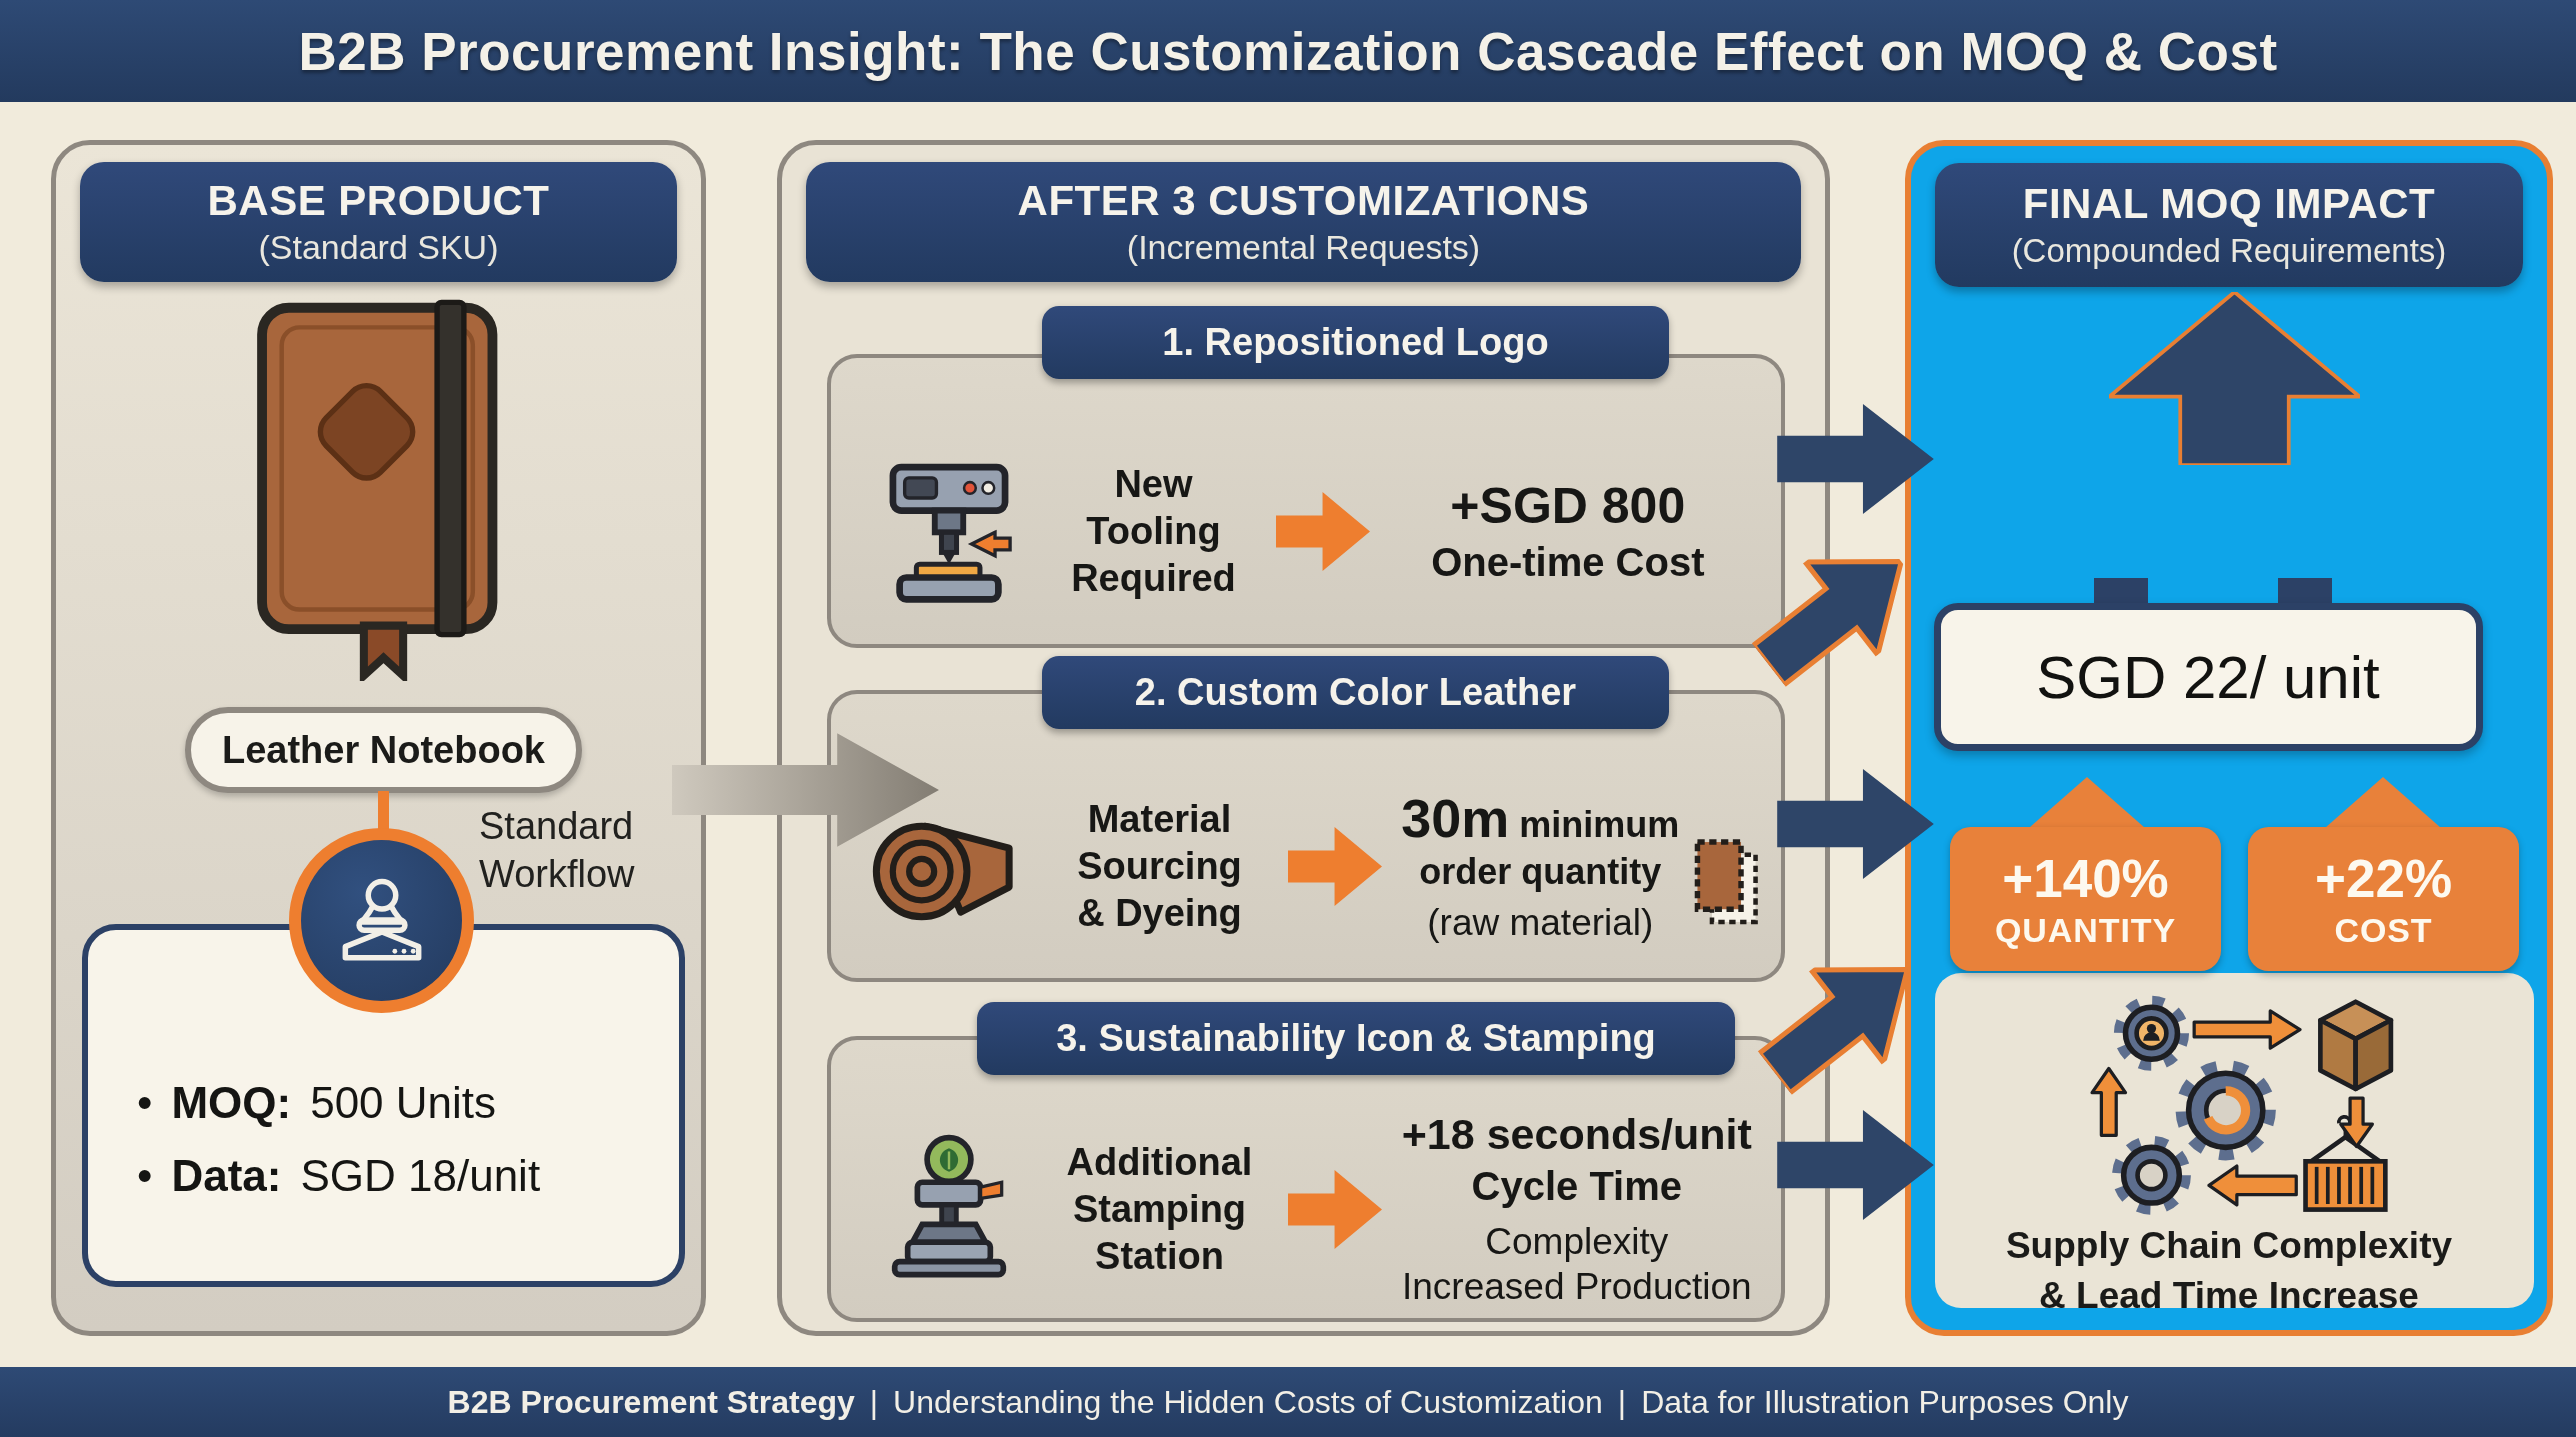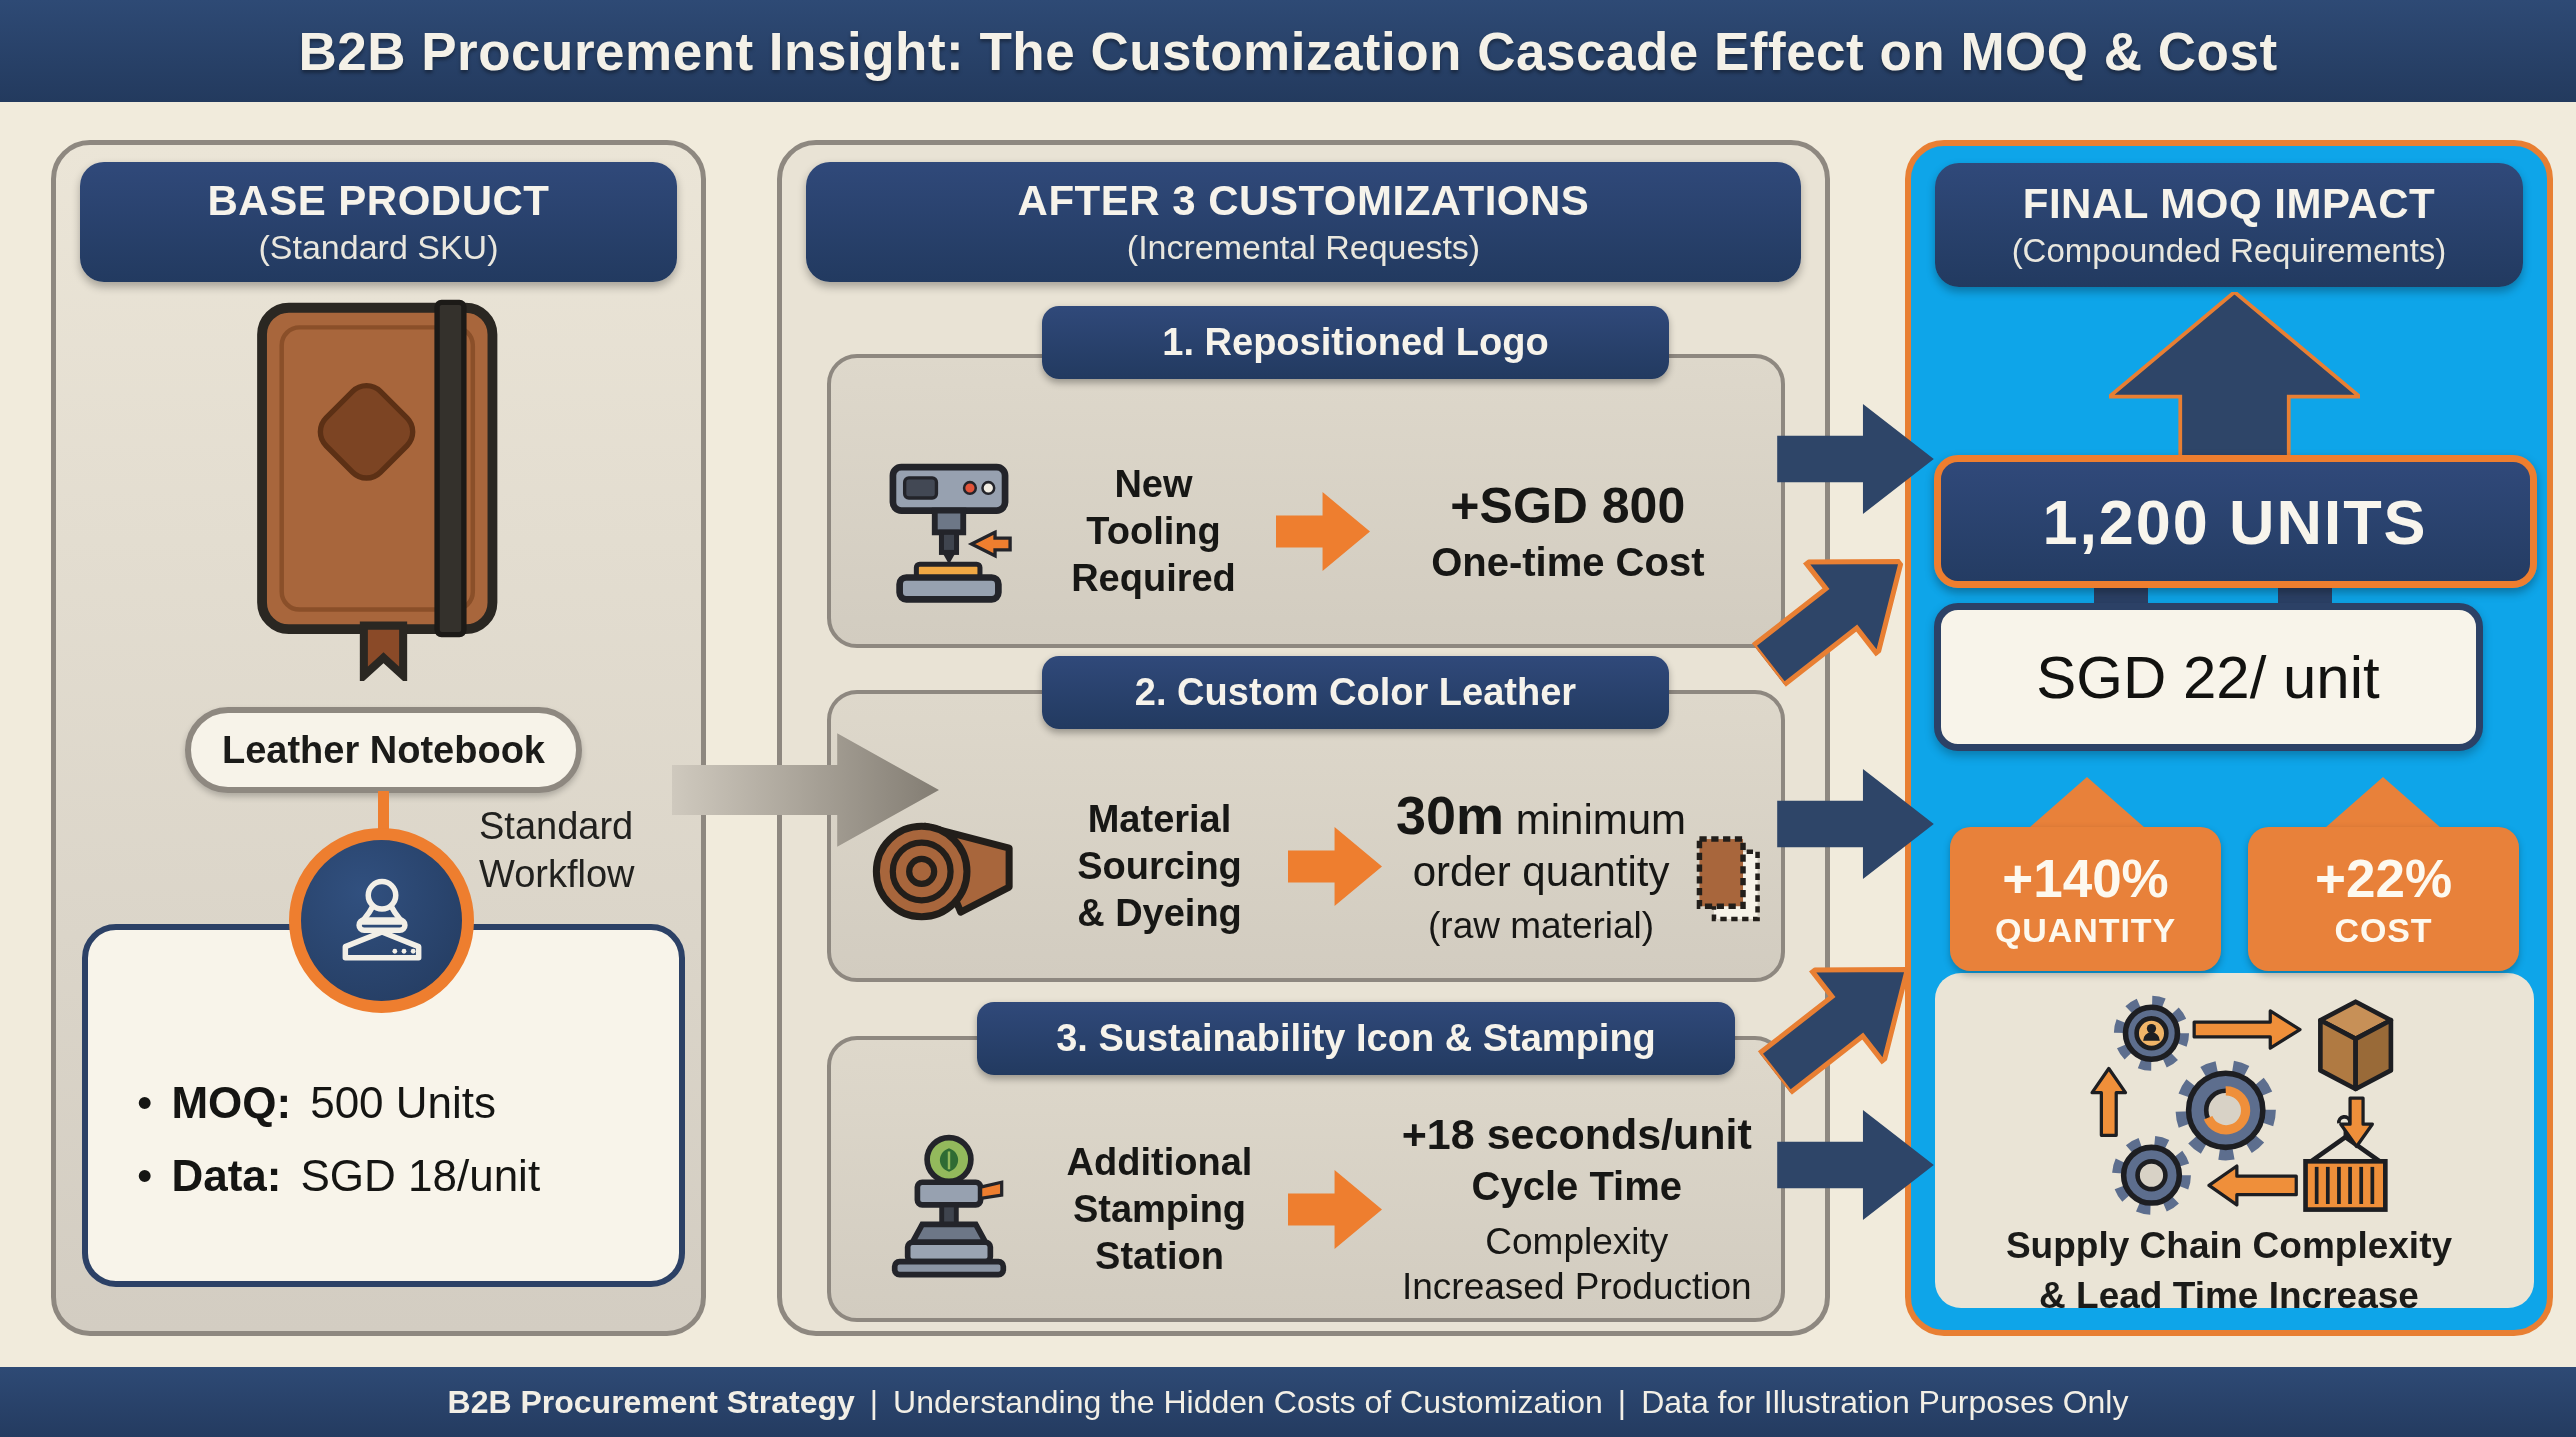--- a/index.html
+++ b/index.html
@@ -62,21 +62,21 @@
   .pill-3 { left:195px; top:857px; width:758px; }
   .c-icon { width:164px; flex:0 0 auto; display:flex; align-items:center; justify-content:center; }
   .c-cause { width:229px; flex:0 0 auto; text-align:center; font-size:38px; font-weight:bold;
              line-height:47px; color:#171715; }
   .c-arrow { flex:0 0 auto; display:flex; align-items:center; }
   .c-effect { flex:1; text-align:center; color:#171715; position:relative; }
   .fx-main { font-size:50px; font-weight:bold; white-space:nowrap; }
   .fx-sub  { font-size:40px; font-weight:bold; margin-top:5.6px; white-space:nowrap; }
   .fx-note { font-size:37px; line-height:45px; margin-top:7.5px; }
   .fx-big  { font-size:54px; font-weight:bold; }
-  .fx-line2{ font-size:42px; font-weight:normal; margin-top:1.9px; white-space:nowrap; }
+  .fx-line2{ font-size:36px; font-weight:bold; margin-top:1.9px; white-space:nowrap; }
   .fx-pad  { padding-right:73px; }
   .swatch  { position:absolute; right:-3.7px; top:49px; }
 
   
   .big-arrow { position:absolute; left:198px; top:146px; z-index:1; }
   .units-box { position:absolute; left:22.5px; top:309px; width:603px; height:133px;
                background:linear-gradient(#30497a,#243c63); border:7.5px solid #ee7e2f; border-radius:24px;
                display:flex; align-items:center; justify-content:center; z-index:2;
                color:#f8f5ed; font-size:63px; font-weight:bold; letter-spacing:1.9px;
                box-shadow:0 4.7px 9.4px rgba(0,0,0,.3); }
@@ -318,21 +318,20 @@
     </div>
 
     <div class="low-panel"></div>
 
     <div class="big-arrow">
       <svg width="251" height="173" viewBox="0 0 268 185">
         <polygon points="134,0 268,112 192,112 192,185 76,185 76,112 0,112" fill="#2e4568" stroke="#e87f33" stroke-width="4"></polygon>
       </svg>
     </div>
 
-    <div class="units-box">1,200 UNITS</div>
     <div class="stub stub-a"></div>
     <div class="stub stub-b"></div>
     <div class="cost-box">SGD 22/ unit</div>
 
     <div class="stat-arrow sa-1">
       <svg width="124" height="54" viewBox="0 0 132 58">
           <polygon points="66,0 132,58 0,58" fill="#e8813a"></polygon>
         </svg>
     </div>
     <div class="stat-arrow sa-2">

